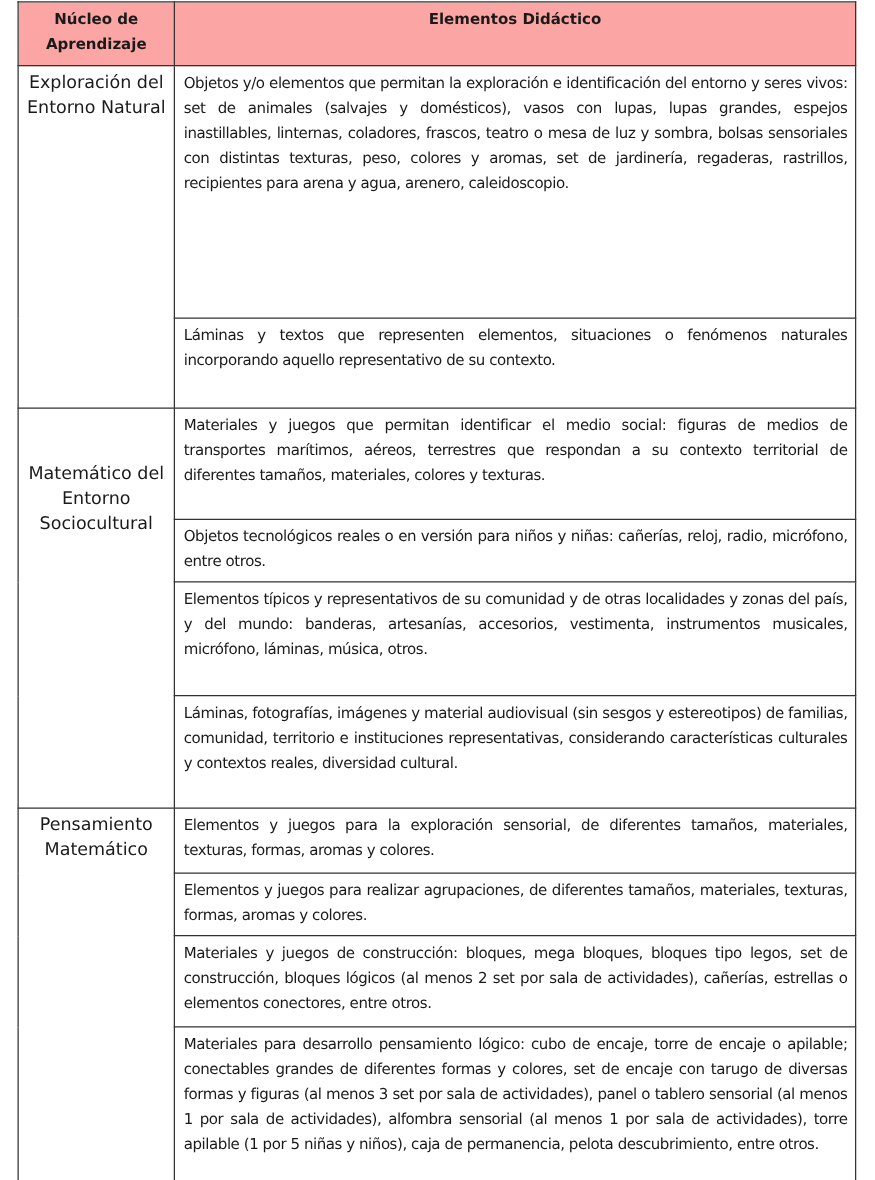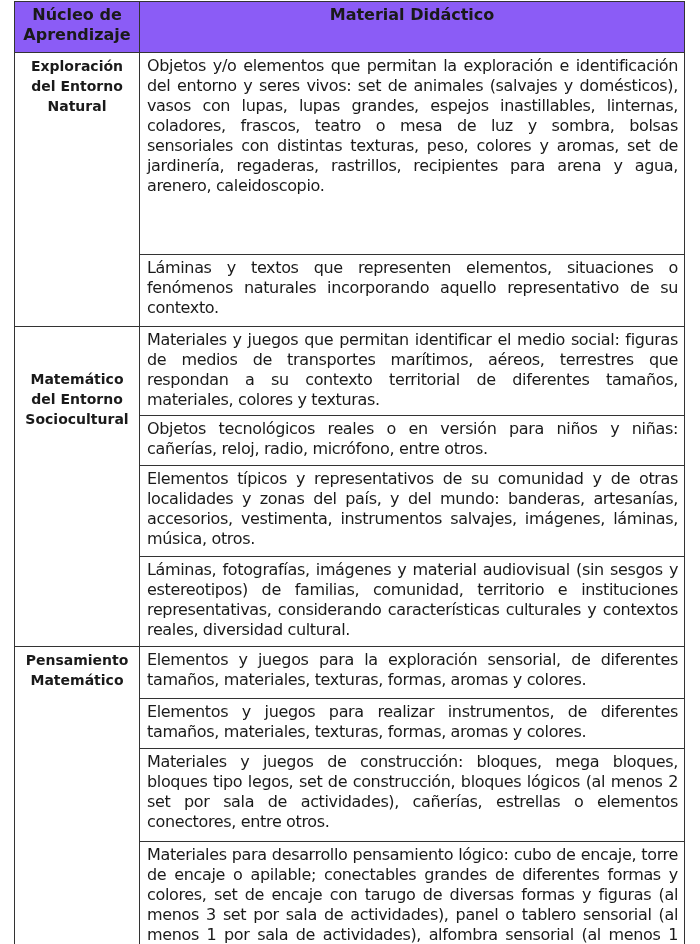--- a/index.html
+++ b/index.html
@@ -4,81 +4,81 @@
 <style>
   html, body { margin: 0; padding: 0; background: #ffffff; }
   body { width: 700px; height: 944px; overflow: hidden; position: relative; }
   .tbl {
     position: absolute; left: 14px; top: 1px; width: 670px;
     border-collapse: collapse; table-layout: fixed;
     font-family: "DejaVu Sans", sans-serif; color: #1a1a1a;
   }
   .tbl td, .tbl th { border: 1.5px solid #333; vertical-align: top; }
   .tbl th {
-    background: #8b5cf6; font-weight: bold; font-size: 16px; line-height: 20px;
+    background: #fca5a5; font-weight: bold; font-size: 12px; line-height: 20px;
     text-align: center; padding: 3px 4px 3px 4px; height: 44px;
   }
   .tbl th.col2 { vertical-align: top; }
   .nucleo {
-    font-weight: bold; font-size: 14px; line-height: 20px; text-align: center;
+    font-weight: normal; font-size: 14px; line-height: 20px; text-align: center;
     padding: 3px 2px;
   }
   .nucleo.mid { vertical-align: middle; }
   .mat {
-    font-size: 16px; line-height: 20px; text-align: justify;
+    font-size: 12px; line-height: 20px; text-align: justify;
     padding: 3px 6px 3px 7px; letter-spacing: -0.35px;
   }
   col.c1 { width: 125px; }
   col.c2 { width: 545px; }
 </style>
 </head>
 <body>
 
 <table class="tbl">
   <colgroup>
       <col class="c1">
       <col class="c2">
     </colgroup>
   <thead>
     <tr>
       <th>Núcleo de Aprendizaje</th>
-      <th class="col2">Material Didáctico</th>
+      <th class="col2">Elementos Didáctico</th>
     </tr>
   </thead>
   <tbody>
 
     <tr style="height:202px">
       <td class="nucleo" rowspan="2">Exploración del Entorno Natural</td>
       <td class="mat">Objetos y/o elementos que permitan la exploración e identificación del entorno y seres vivos: set de animales (salvajes y domésticos), vasos con lupas, lupas grandes, espejos inastillables, linternas, coladores, frascos, teatro o mesa de luz y sombra, bolsas sensoriales con distintas texturas, peso, colores y aromas, set de jardinería, regaderas, rastrillos, recipientes para arena y agua, arenero, caleidoscopio.</td>
     </tr>
     <tr style="height:72px">
       <td class="mat">Láminas y textos que representen elementos, situaciones o fenómenos naturales incorporando aquello representativo de su contexto.</td>
     </tr>
 
     <tr style="height:89px">
       <td class="nucleo mid" rowspan="4" style="vertical-align:top;padding-top:42px">Matemático del Entorno Sociocultural</td>
       <td class="mat">Materiales y juegos que permitan identificar el medio social: figuras de medios de transportes marítimos, aéreos, terrestres que respondan a su contexto territorial de diferentes tamaños, materiales, colores y texturas.</td>
     </tr>
     <tr style="height:50px">
       <td class="mat">Objetos tecnológicos reales o en versión para niños y niñas: cañerías, reloj, radio, micrófono, entre otros.</td>
     </tr>
     <tr style="height:91px">
-      <td class="mat">Elementos típicos y representativos de su comunidad y de otras localidades y zonas del país, y del mundo: banderas, artesanías, accesorios, vestimenta, instrumentos salvajes, imágenes, láminas, música, otros.</td>
+      <td class="mat">Elementos típicos y representativos de su comunidad y de otras localidades y zonas del país, y del mundo: banderas, artesanías, accesorios, vestimenta, instrumentos musicales, micrófono, láminas, música, otros.</td>
     </tr>
     <tr style="height:90px">
       <td class="mat">Láminas, fotografías, imágenes y material audiovisual (sin sesgos y estereotipos) de familias, comunidad, territorio e instituciones representativas, considerando características culturales y contextos reales, diversidad cultural.</td>
     </tr>
 
     <tr style="height:52px">
       <td class="nucleo" rowspan="4">Pensamiento Matemático</td>
       <td class="mat">Elementos y juegos para la exploración sensorial, de diferentes tamaños, materiales, texturas, formas, aromas y colores.</td>
     </tr>
     <tr style="height:50px">
-      <td class="mat">Elementos y juegos para realizar instrumentos, de diferentes tamaños, materiales, texturas, formas, aromas y colores.</td>
+      <td class="mat">Elementos y juegos para realizar agrupaciones, de diferentes tamaños, materiales, texturas, formas, aromas y colores.</td>
     </tr>
-    <tr style="height:93px">
+    <tr style="height:73px">
       <td class="mat">Materiales y juegos de construcción: bloques, mega bloques, bloques tipo legos, set de construcción, bloques lógicos (al menos 2 set por sala de actividades), cañerías, estrellas o elementos conectores, entre otros.</td>
     </tr>
     <tr style="height:151px">
       <td class="mat">Materiales para desarrollo pensamiento lógico: cubo de encaje, torre de encaje o apilable; conectables grandes de diferentes formas y colores, set de encaje con tarugo de diversas formas y figuras (al menos 3 set por sala de actividades), panel o tablero sensorial (al menos 1 por sala de actividades), alfombra sensorial (al menos 1 por sala de actividades), torre apilable (1 por 5 niñas y niños), caja de permanencia, pelota descubrimiento, entre otros.</td>
     </tr>
   </tbody>
 </table>
 
 </body></html>

